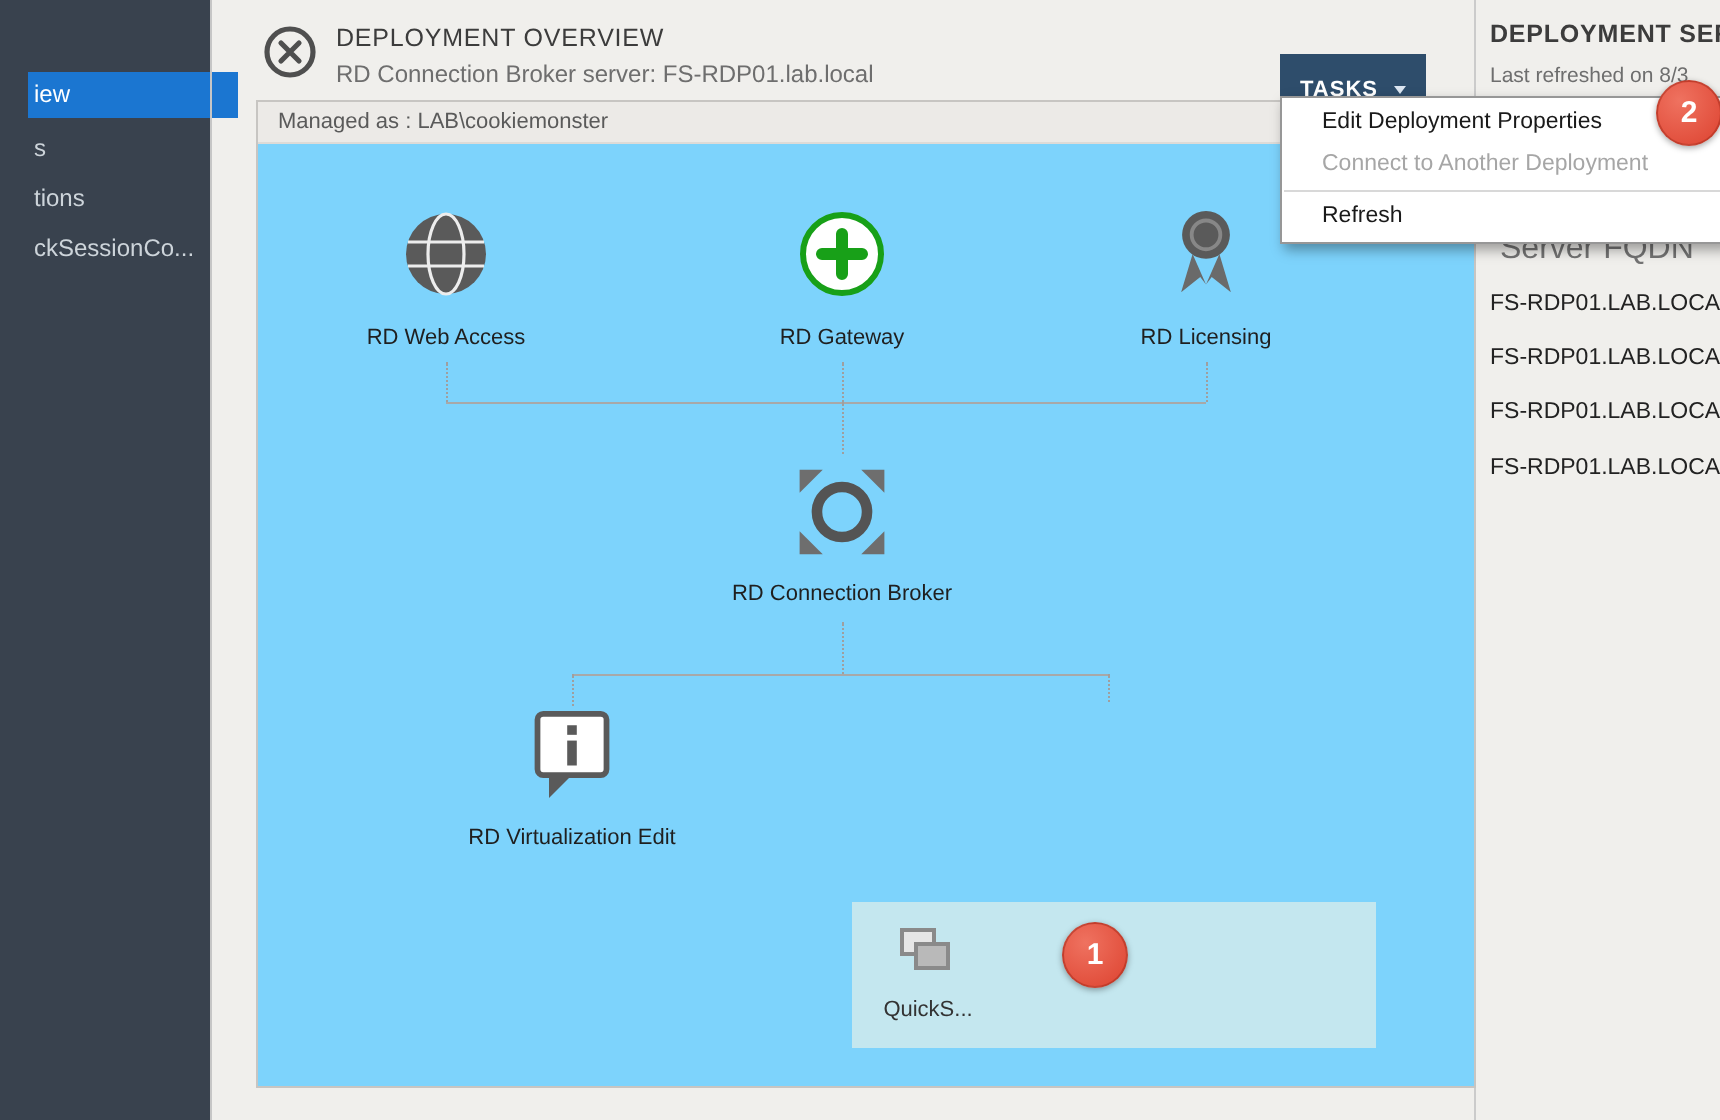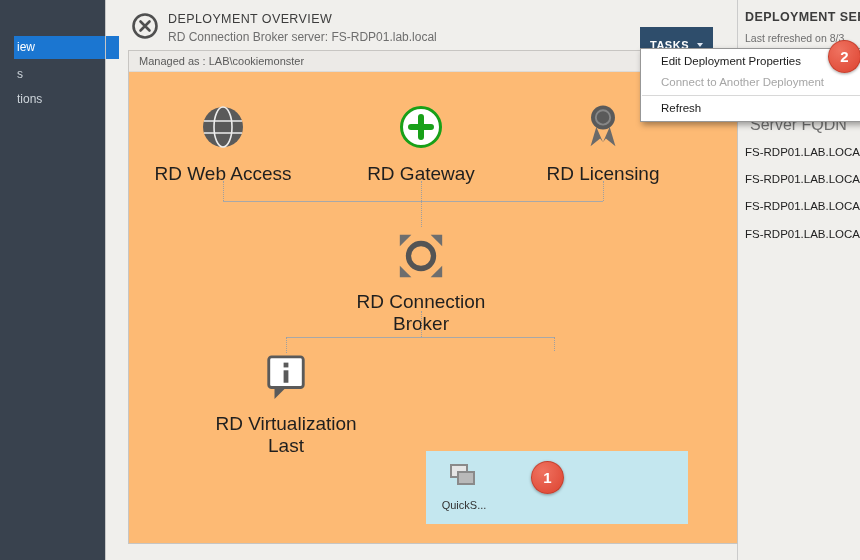--- a/index.html
+++ b/index.html
@@ -38,28 +38,28 @@
   .rp-divider{position:absolute;left:737px;top:0;width:1px;height:560px;background:#cbcbcb;}
   .rp-title{position:absolute;left:745px;top:10px;width:115px;font-size:12.5px;font-weight:bold;
             color:#3c3c3c;letter-spacing:.4px;white-space:nowrap;overflow:hidden;}
   .rp-refreshed{position:absolute;left:745px;top:32px;width:99px;font-size:10.5px;color:#6e6e6e;
                 white-space:nowrap;overflow:hidden;}
   .rp-col{position:absolute;left:750px;top:116px;font-size:16px;color:#737373;cursor:pointer;}
   .rp-row{position:absolute;left:745px;width:118px;height:20px;font-size:11.5px;color:#222;
           white-space:nowrap;overflow:hidden;cursor:default;}
 
   
-  .panel{position:absolute;left:128px;top:50px;width:608px;height:492px;background:#fdba74;
+  .panel{position:absolute;left:128px;top:50px;width:608px;height:492px;background:#7dd3fc;
          border:1px solid #c7c5c2;box-sizing:content-box;}
   .managed-bar{position:absolute;left:0;top:0;width:608px;height:21px;background:#eceae7;
                border-bottom:1px solid #dddbd8;font-size:11px;color:#5a5a5a;line-height:21px;
                padding-left:10px;box-sizing:border-box;}
   .node{position:absolute;width:160px;text-align:center;}
   .node .ic{height:48px;display:flex;align-items:center;justify-content:center;}
-  .node .lbl{margin-top:12px;font-size:19px;color:#1f1f1f;}
+  .node .lbl{margin-top:12px;font-size:11px;color:#1f1f1f;}
   .line-v{position:absolute;width:0;border-left:1px dotted #9f9f9f;}
   .line-h{position:absolute;height:0;border-top:1px solid #a8a8a8;}
 
   
   .collection-box{position:absolute;left:297px;top:400px;width:262px;height:73px;background:#c4e7ef;}
   .collection-icon{position:absolute;left:22px;top:10px;width:30px;height:30px;}
   .collection-label{position:absolute;left:8px;top:48px;width:60px;text-align:center;
                     font-size:11px;color:#333;white-space:nowrap;overflow:hidden;}
 
   
@@ -79,20 +79,23 @@
   <div class="sidebar">
     <div class="side-item selected" style="top:36px;">
       <span>iew</span>
     </div>
     <div class="side-item" style="top:64px;">
       <span>s</span>
     </div>
     <div class="side-item" style="top:89px;">
       <span>tions</span>
     </div>
+    <div class="side-item" style="top:114px;">
+      <span>ckSessionCo...</span>
+    </div>
   </div>
   <div class="sidebar-edge"></div>
 
   <div class="hdr-icon">
     <svg viewBox="0 0 28 28" width="28" height="28">
       <circle cx="14" cy="14" r="11.5" fill="none" stroke="#4f4f4f" stroke-width="2.6"></circle>
       <path d="M9.5 9.5 L18.5 18.5 M18.5 9.5 L9.5 18.5" stroke="#4f4f4f" stroke-width="2.6" stroke-linecap="round"></path>
     </svg>
   </div>
   <div class="hdr-title">DEPLOYMENT OVERVIEW</div>
@@ -185,21 +188,21 @@
 
     <div class="node" style="left:77px;top:302px;">
       <div class="ic">
         <svg viewBox="0 0 48 50" width="46" height="48">
           <rect x="6" y="4" width="36" height="32" rx="3" fill="#ffffff" stroke="#5a5a5a" stroke-width="3"></rect>
           <polygon points="12,36 12,48 24,36" fill="#5a5a5a"></polygon>
           <rect x="21.5" y="10" width="5" height="5" fill="#5a5a5a"></rect>
           <rect x="21.5" y="18" width="5" height="13" fill="#5a5a5a"></rect>
         </svg>
       </div>
-      <div class="lbl">RD Virtualization Last</div>
+      <div class="lbl">RD Virtualization Edit</div>
     </div>
 
 
     <div class="collection-box">
       <div class="collection-icon">
         <svg viewBox="0 0 30 30" width="30" height="30">
           <rect x="3" y="4" width="16" height="12" fill="#e6e6e6" stroke="#8a8a8a" stroke-width="2"></rect>
           <rect x="10" y="11" width="16" height="12" fill="#b9b9b9" stroke="#8a8a8a" stroke-width="2"></rect>
         </svg>
       </div>

